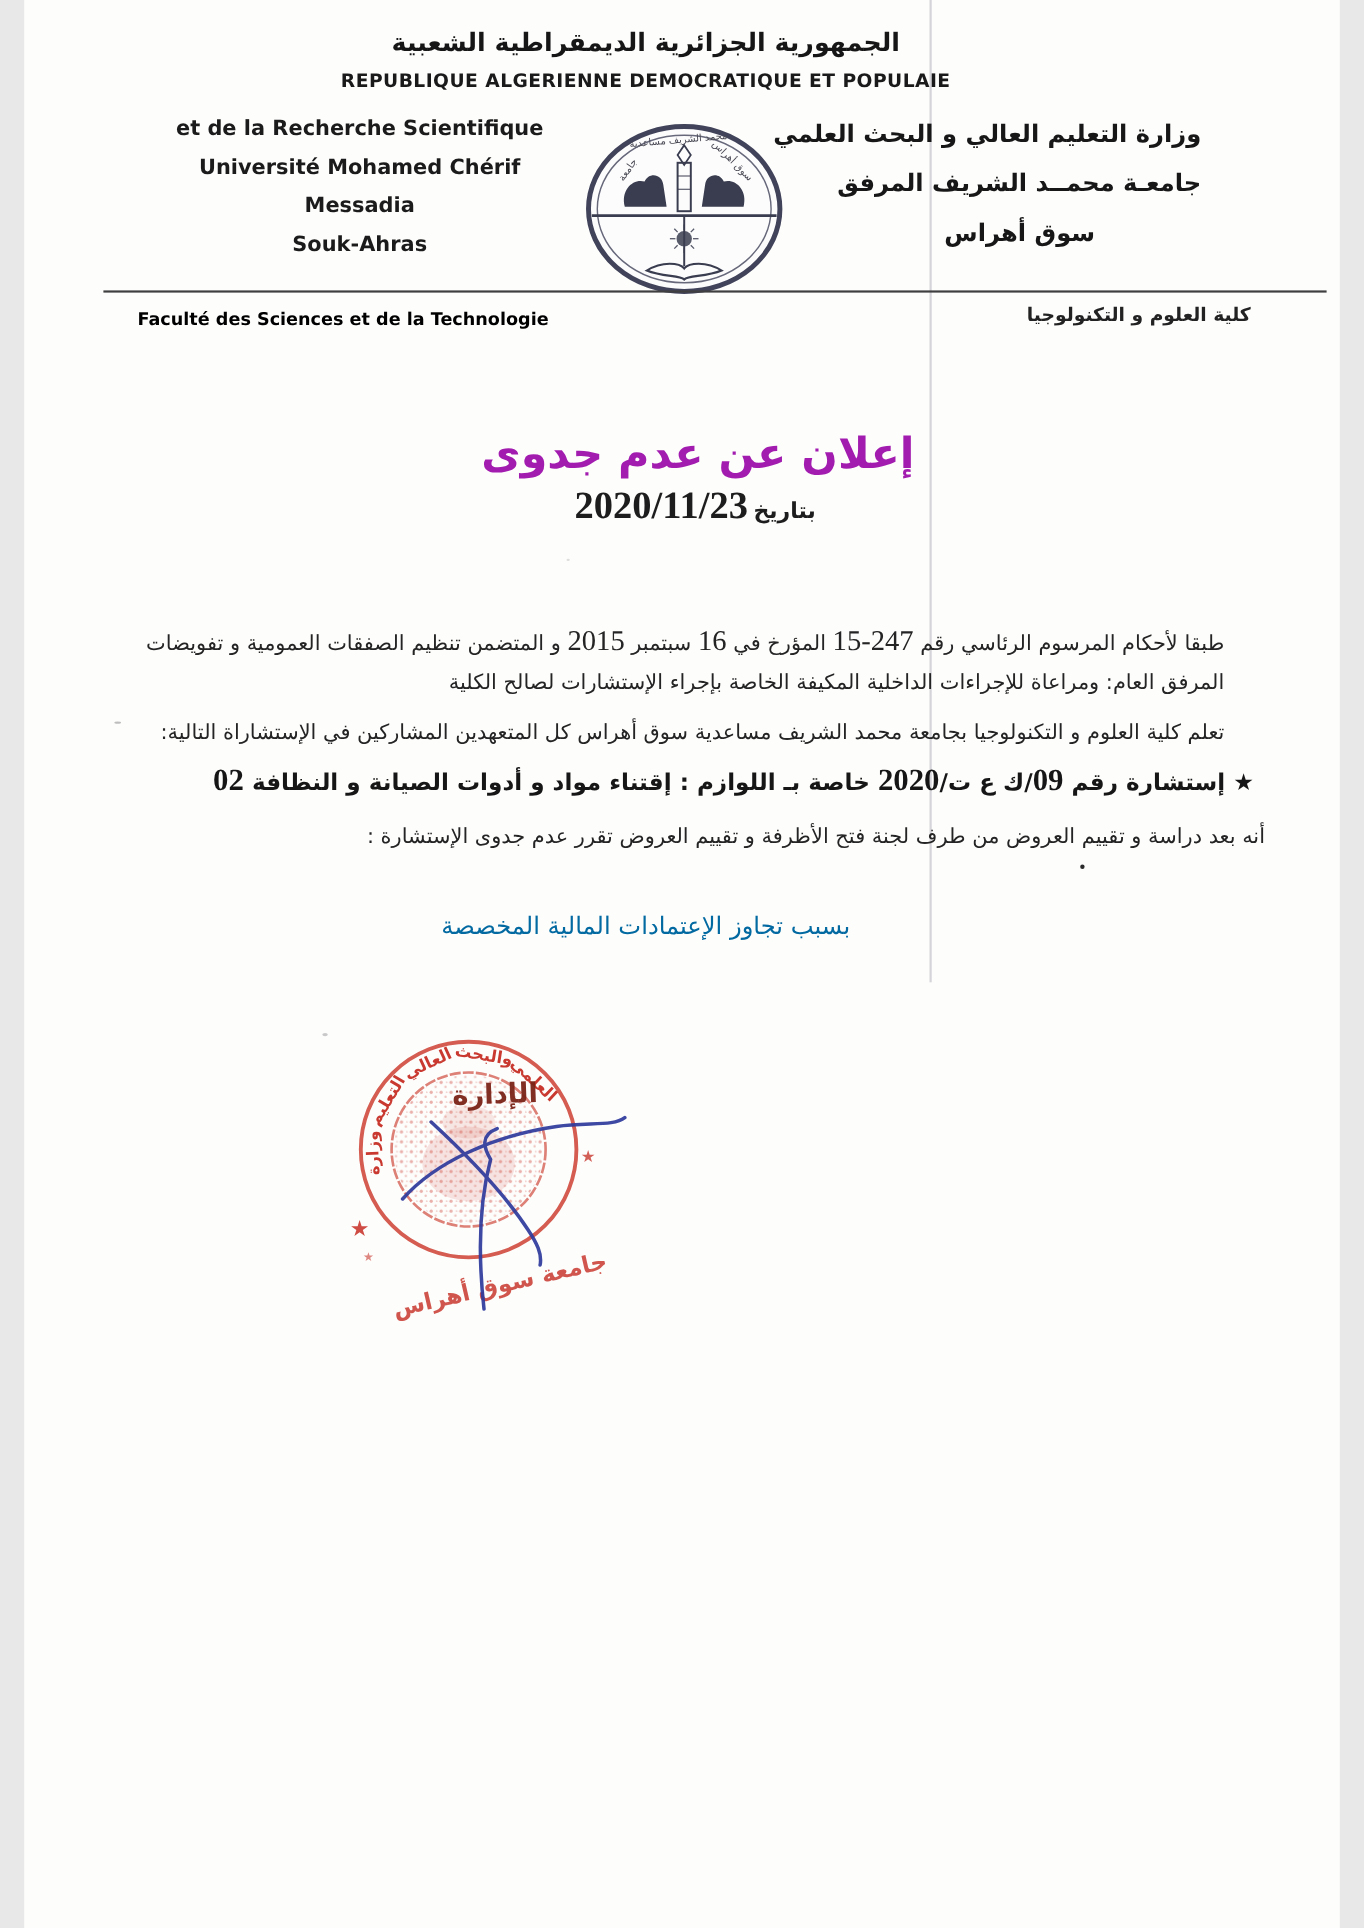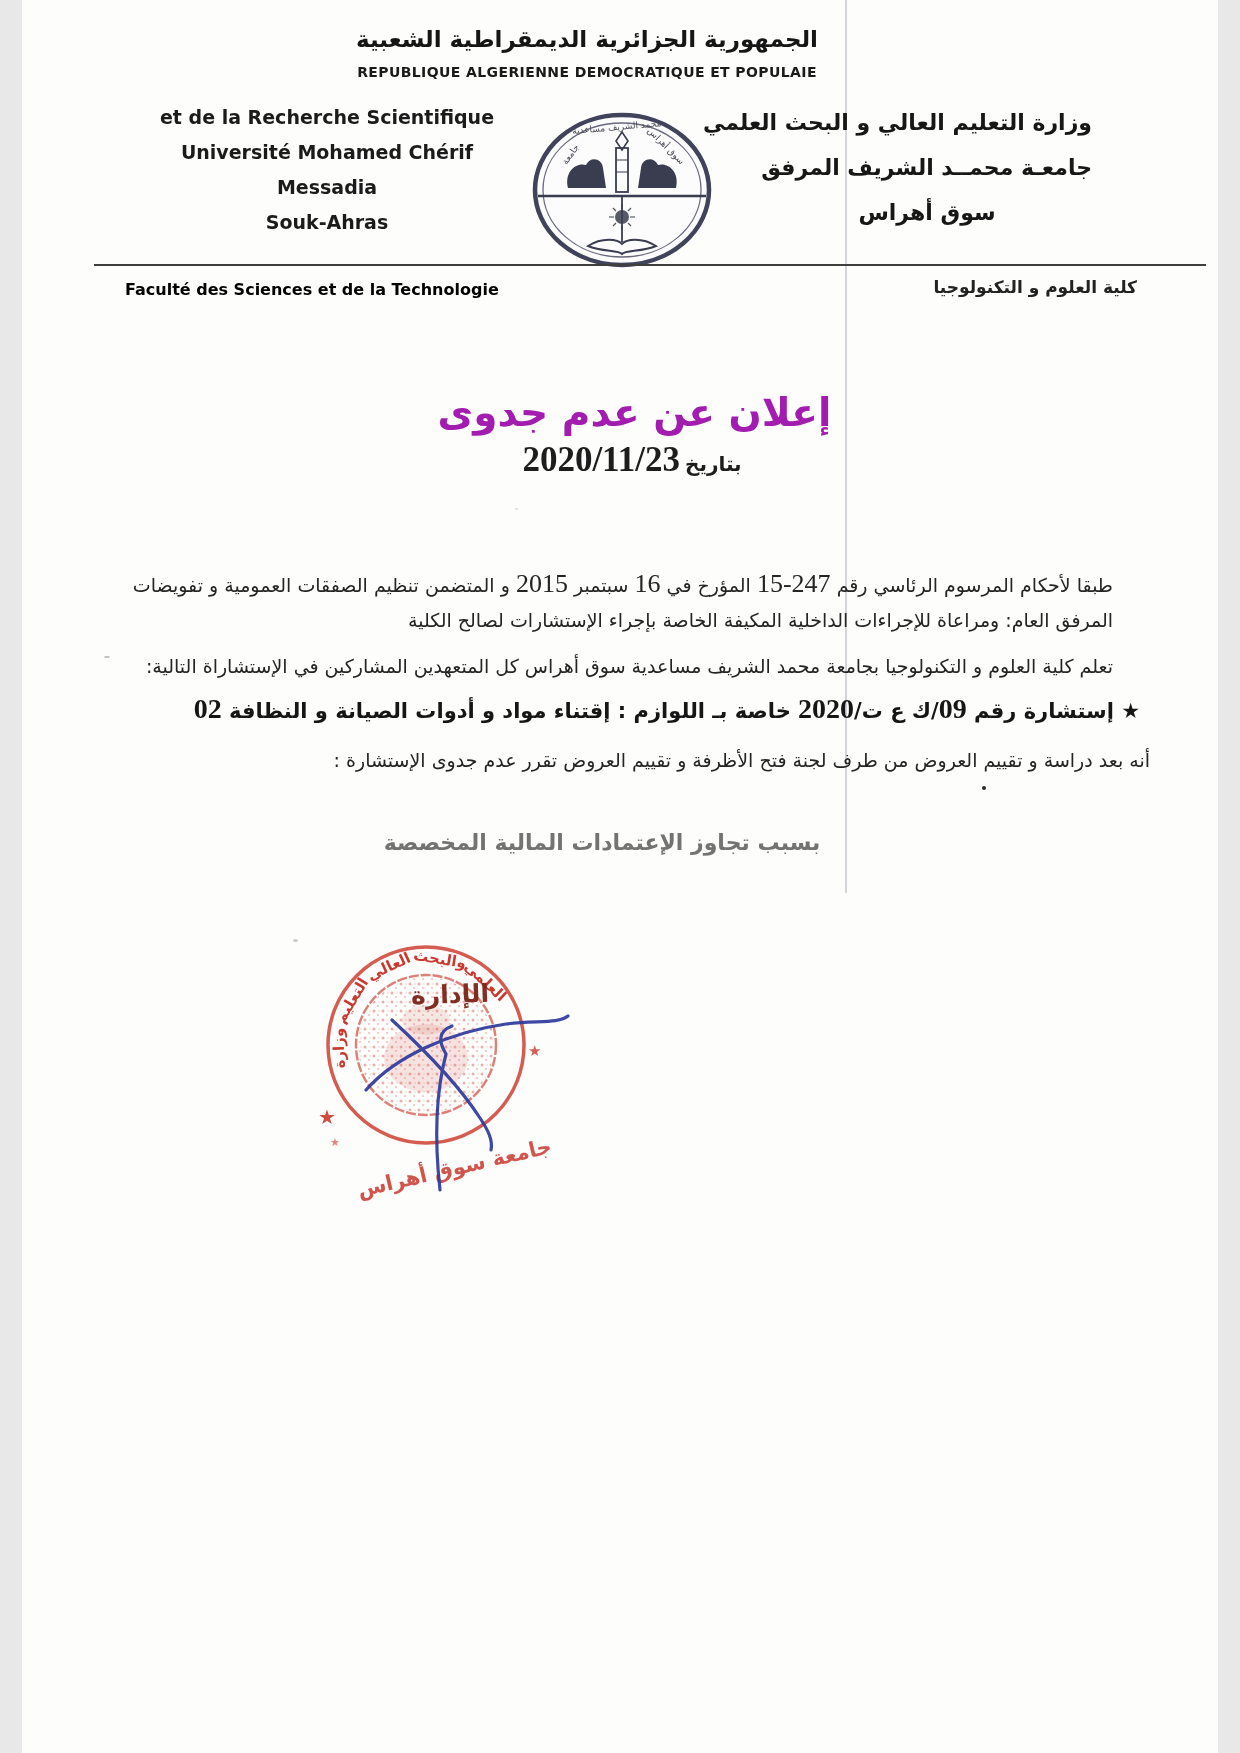--- a/index.html
+++ b/index.html
@@ -6,35 +6,35 @@
   .page{
     position:relative;width:1196px;height:1753px;margin:0 auto;
     background:#fdfdfc;overflow:hidden;
     font-family:"DejaVu Sans","Liberation Sans",sans-serif;color:#1d1d1d;
   }
   .abs{position:absolute;}
   .ctr{text-align:center;}
   .ar{direction:rtl;}
   .nowrap{white-space:nowrap;text-align:center;}
   .rep-ar{top:26px;left:0;width:1130px;font-size:23px;font-weight:bold;color:#161616;}
-  .rep-fr{top:64px;left:0;width:1130px;font-size:14px;font-weight:bold;letter-spacing:.4px;color:#1a1a1a;}
+  .rep-fr{top:64px;left:0;width:1130px;font-size:17px;font-weight:bold;letter-spacing:.4px;color:#1a1a1a;}
   .min-block{top:100px;left:110px;width:390px;font-size:19px;font-weight:bold;line-height:35px;color:#1b1b1b;}
   .uni-block{top:100px;left:740px;width:330px;font-size:22px;font-weight:bold;line-height:45px;color:#171717;}
   .rule{top:264px;left:72px;width:1112px;height:2px;background:#3f3f3f;}
   .fac-fr{top:280px;left:103px;font-size:16px;font-weight:bold;color:#000000;}
   .fac-ar{top:277px;left:915px;width:200px;font-size:17px;font-weight:bold;color:#222;}
   .doc-title{top:390px;left:0;width:1225px;font-size:39px;font-weight:bold;color:#a21caf;}
   .doc-date{top:440px;left:0;width:1220px;}
   .date-label{font-size:20px;font-weight:bold;}
   .date-num{font-family:"Liberation Serif","DejaVu Serif",serif;font-size:35px;font-weight:bold;letter-spacing:1px;}
   .bodyline{position:absolute;direction:rtl;white-space:nowrap;font-size:19px;color:#242424;}
   .num{font-family:"Liberation Serif","DejaVu Serif",serif;font-size:26px;line-height:0;}
   .starline{font-weight:bold;font-size:21px;color:#161616;}
   .starline .num{font-size:28px;font-weight:bold;}
-  .reason{top:830px;left:15px;width:1130px;font-size:22px;font-weight:bold;color:#737373;}
+  .reason{top:830px;left:0;width:1130px;font-size:22px;font-weight:normal;color:#0369a1;}
   .vline{top:0;left:823px;width:2px;height:893px;background:#c7c7cd;opacity:.75;}
   .admin{top:980px;left:382px;width:92px;text-align:center;font-size:25px;font-weight:bold;
          color:#7b2418;transform:rotate(-2deg);z-index:5;letter-spacing:1px;opacity:.95;}
   .speck{background:#2a2a2a;border-radius:50%;}
   .logo-svg{top:112px;left:508px;}
   .stamp-svg{top:928px;left:278px;z-index:4;}
 </style>
 </head>
 <body>
 

